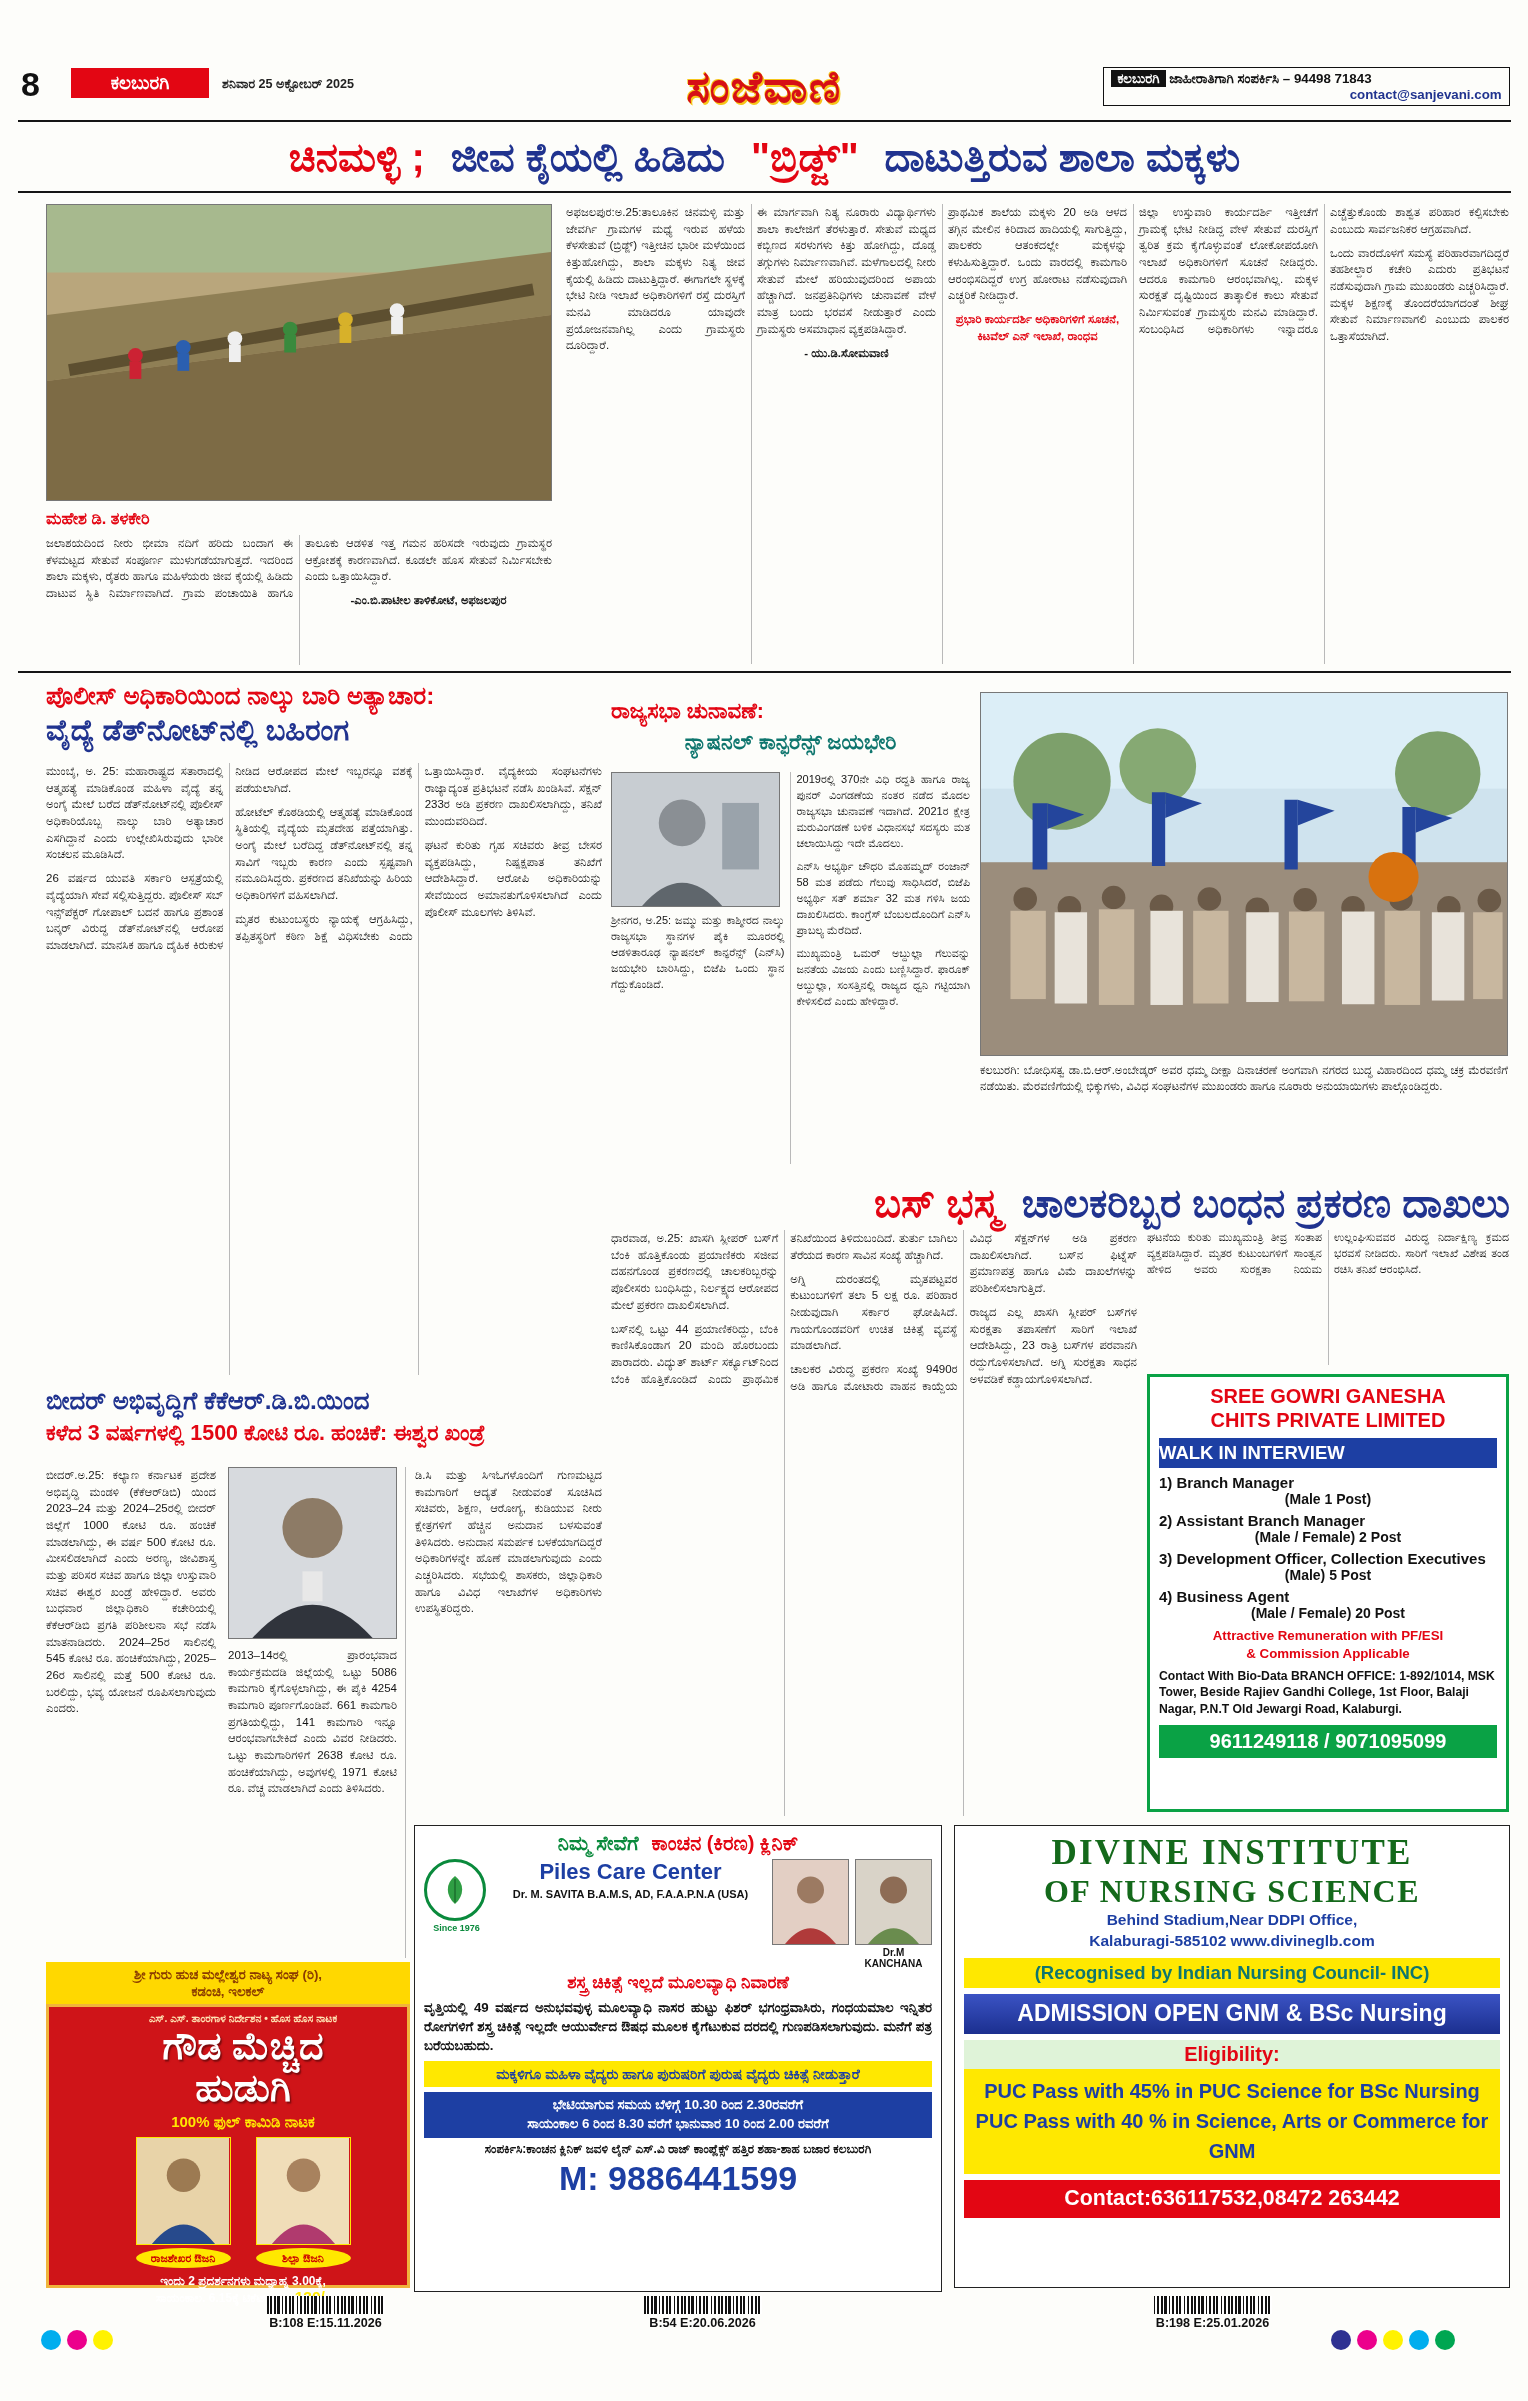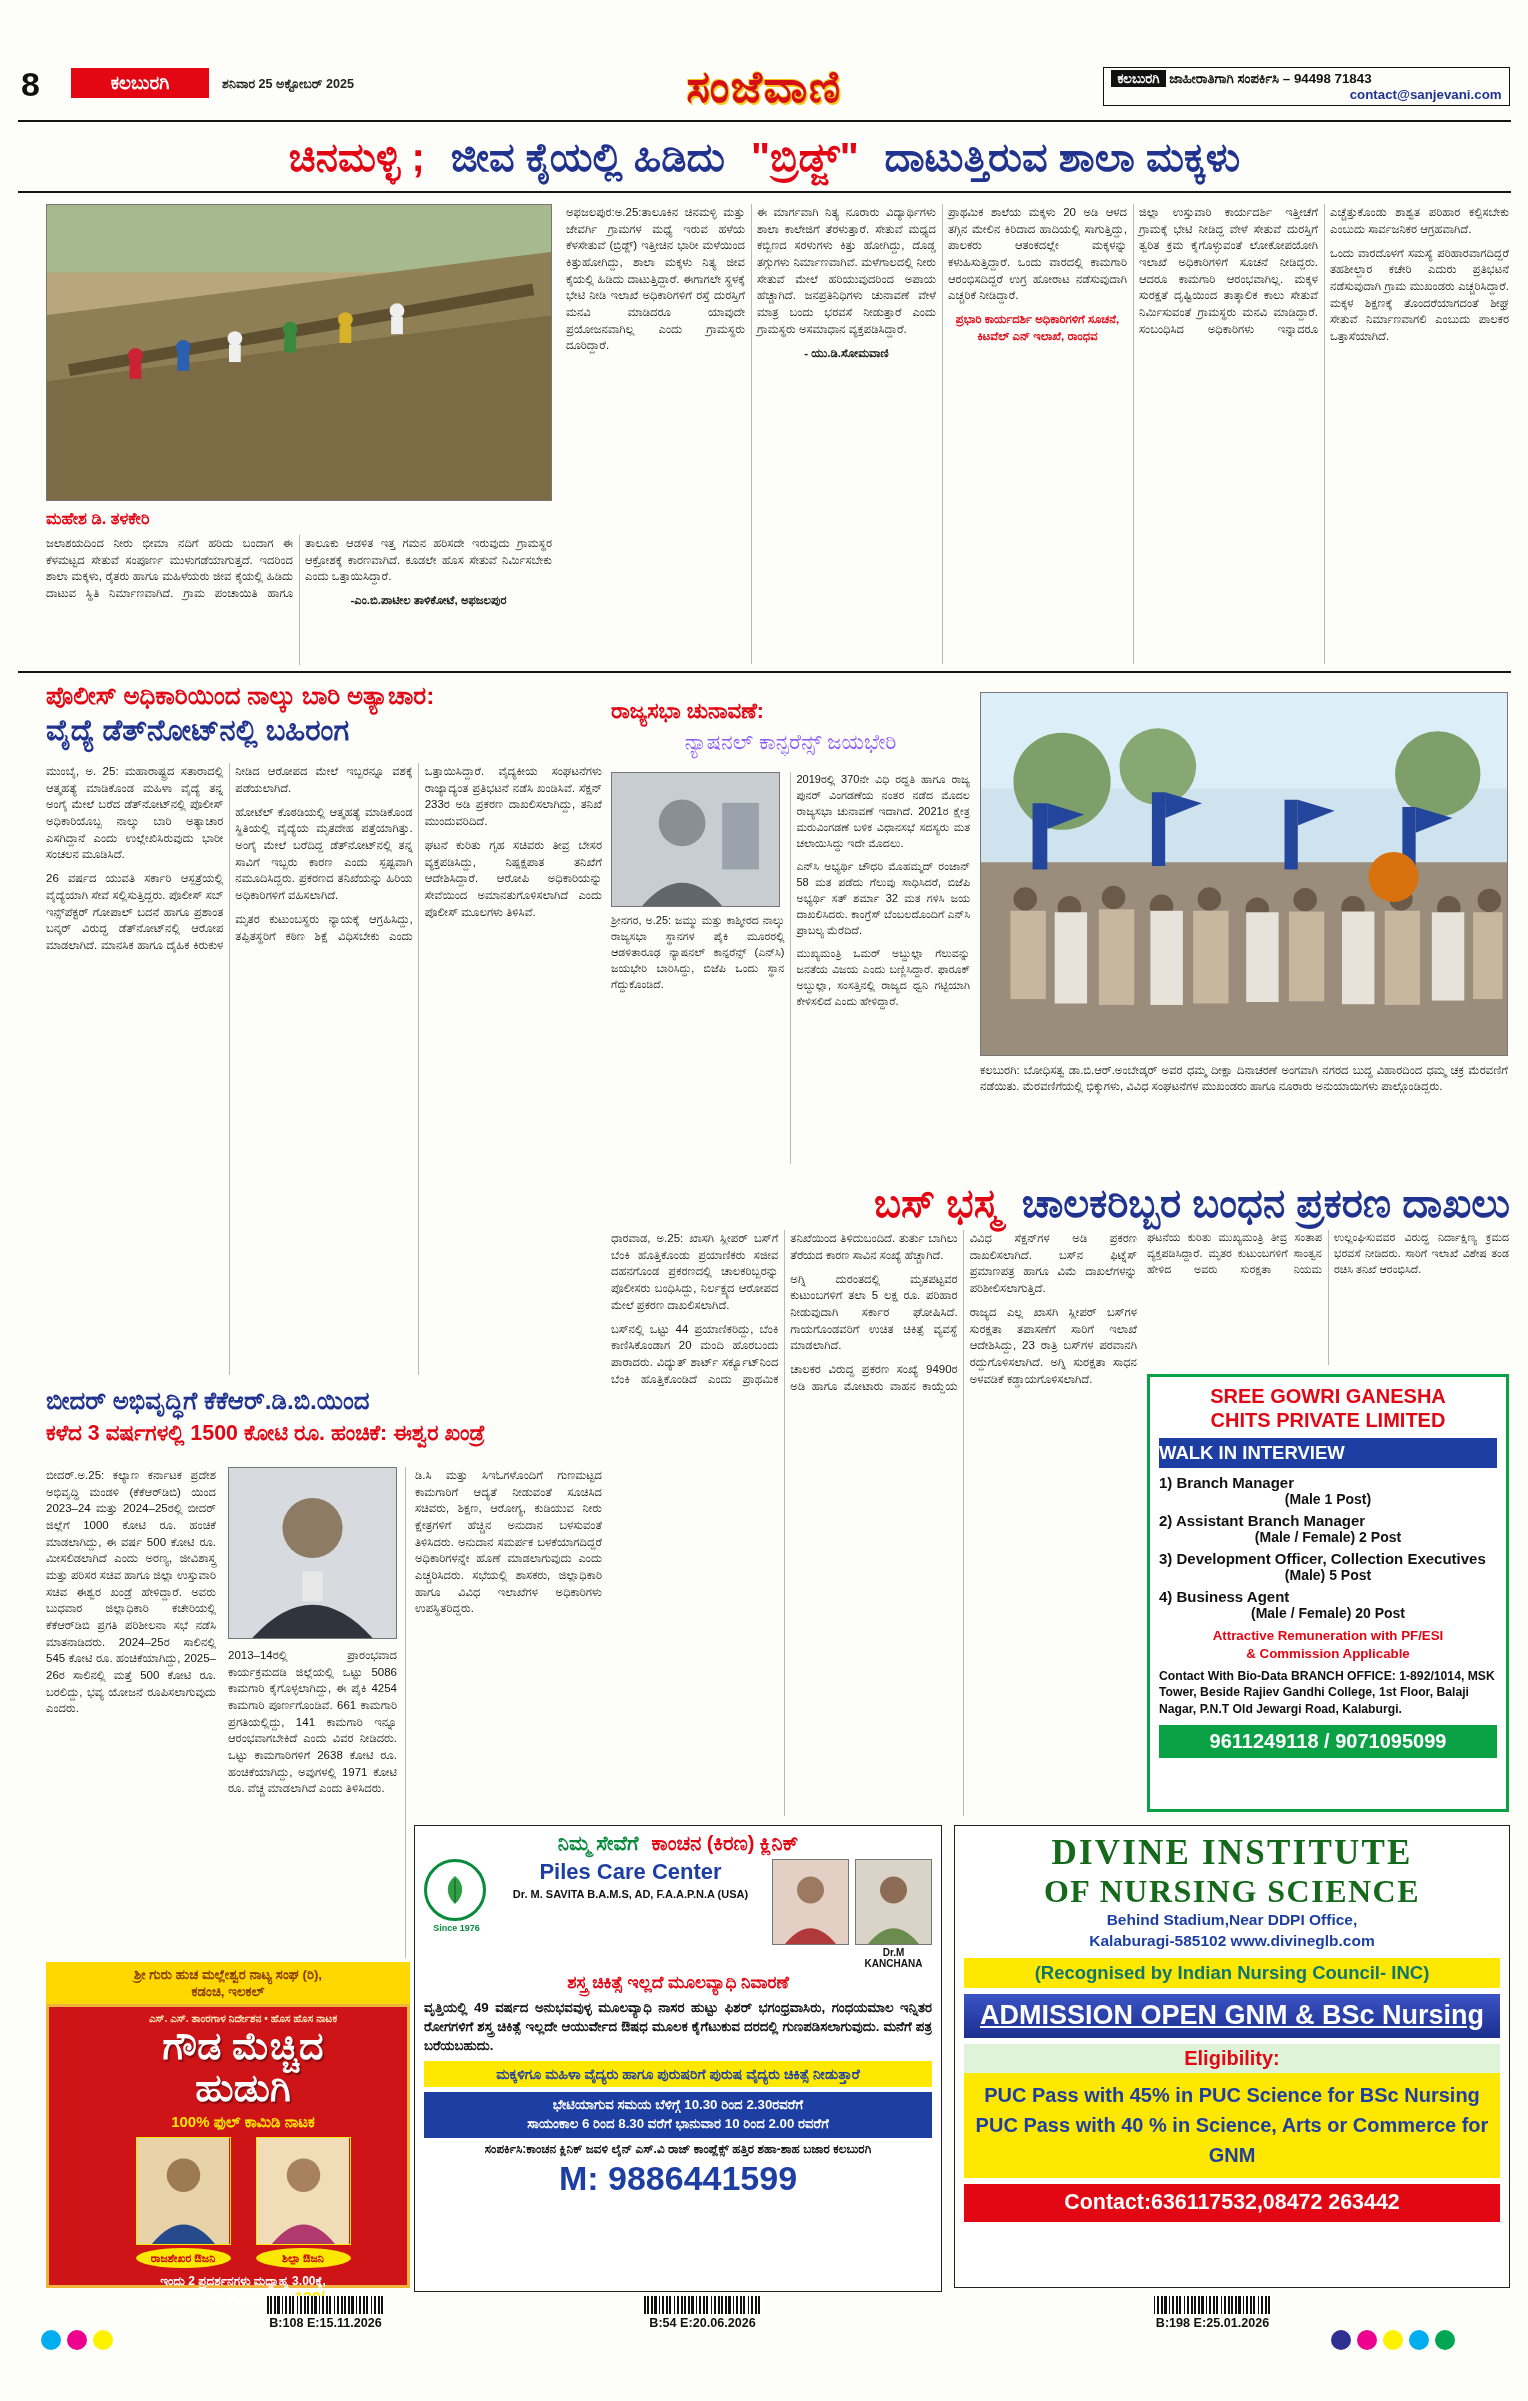--- a/index.html
+++ b/index.html
@@ -36,21 +36,21 @@
   .contact-box .l1 { font-weight:bold; }
   .contact-box .l2 { text-align:right; font-weight:bold; color:#20338f; }
 
   .main-headline { font-size:40px; font-weight:800; text-align:center; line-height:55px; }
   .main-headline span { margin:0 7.4px; }
 
   .h-lead-caption { font-size:16.3px; font-weight:bold; color:#e30613; }
   .h1-red { font-size:24.4px; font-weight:800; color:#e30613; }
   .h1-blue { font-size:29px; font-weight:800; color:#20338f; }
   .h2-red { font-size:21.4px; font-weight:800; color:#e30613; }
-  .h2-blue { font-size:21px; font-weight:400; color:#8b5cf6; text-align:center; }
+  .h2-blue { font-size:21px; font-weight:700; color:#0f766e; text-align:center; }
   .bus-headline { font-size:40px; font-weight:800; text-align:right; }
   .bidar-h1 { font-size:24.4px; font-weight:800; color:#20338f; }
   .bidar-h2 { font-size:21.4px; font-weight:800; color:#e30613; }
   .caption-sm { font-size:11.5px; line-height:1.4; text-align:justify; }
 
   .col-sep { border-left:0.7px solid #b9b9b9; padding-left:9px; }
 
   .rajya-photo { float:left; width:169px; height:135px; margin:0 0 6px 0;
     border:0.7px solid #777; overflow:hidden; }
   .rajya-photo svg { display:block; width:100%; height:100%; }
@@ -69,22 +69,22 @@
 
   
   .divine { border:1.5px solid #222; background:#fff; padding:7.4px 9px; }
   .divine .t1 { font-family:"Liberation Serif","DejaVu Serif",serif; font-size:35px; font-weight:bold;
     color:#14691b; text-align:center; letter-spacing:2.2px; }
   .divine .t2 { font-family:"Liberation Serif","DejaVu Serif",serif; font-size:32px; font-weight:bold;
     color:#14691b; text-align:center; letter-spacing:1.5px; }
   .divine .addr { font-size:15.5px; font-weight:bold; color:#1d3fa3; text-align:center; line-height:1.35; }
   .divine .recog { background:#ffe800; color:#0f766e; font-size:18.5px; font-weight:800;
     text-align:center; padding:3.7px 3px; margin:6px 0; }
-  .divine .adm { background:linear-gradient(#3b53c4,#1b2f8f); color:#fff; font-size:27px;
-    font-weight:800; text-align:center; padding:6.7px 0;text-decoration:underline; }
+  .divine .adm { background:linear-gradient(#3b53c4,#1b2f8f); color:#fff; font-size:23px;
+    font-weight:800; text-align:center; padding:6.7px 0; }
   .divine .elig-label { background:#dff3d8; color:#e30613; font-size:20px; font-weight:800;
     text-align:center; padding:3px 0; margin-top:6px; }
   .divine .elig { background:#ffe800; color:#1d3fa3; font-size:20px; font-weight:800;
     text-align:center; padding:7.4px 6px; line-height:1.5; }
   .divine .contact { background:#e30613; color:#fff; font-size:21.4px; font-weight:800;
     text-align:center; padding:6.7px 0; margin-top:6px; }
 
   
   .piles { border:1.5px solid #222; background:#fff; padding:6px 9px; }
   .piles .hdr { text-align:center; font-size:20px; font-weight:800; }

